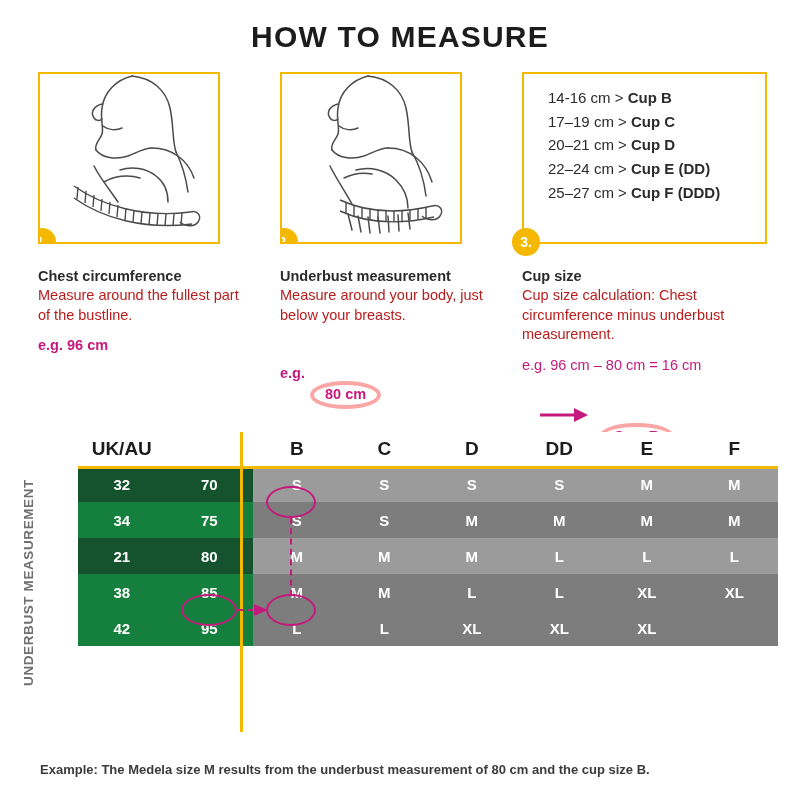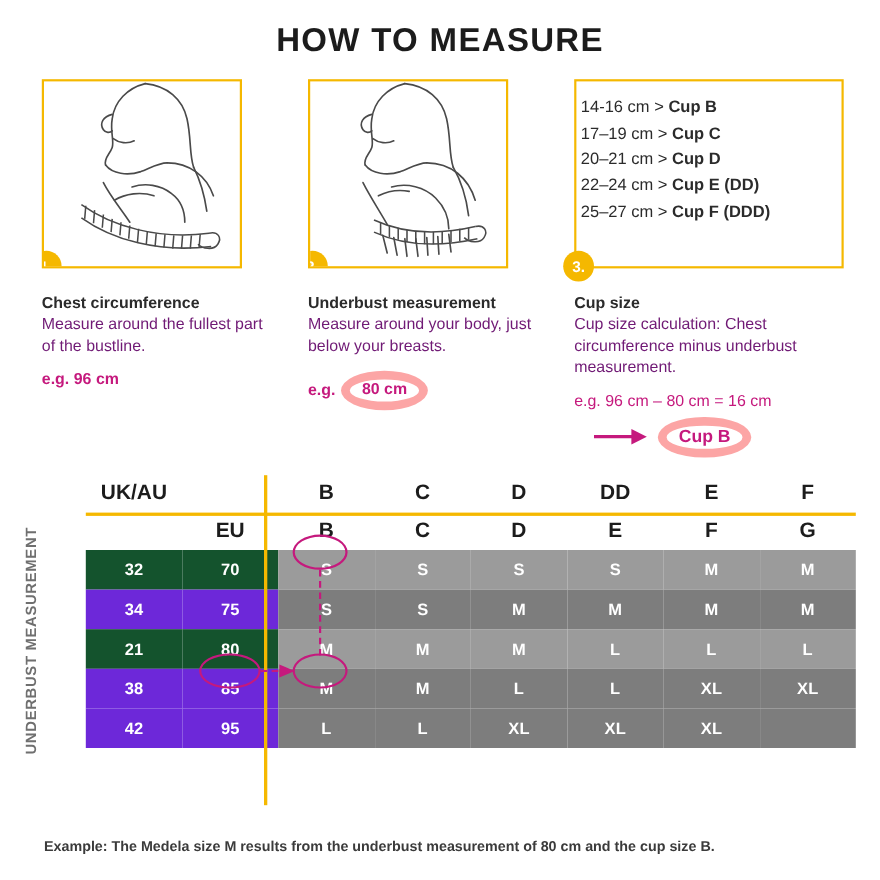--- a/index.html
+++ b/index.html
@@ -49,21 +49,21 @@
     width: 182px;
     height: 172px;
     border: 2px solid #f5b800;
     box-sizing: border-box;
     background: #fff;
     overflow: hidden;
   }
   .step-3 .illus-box {
     width: 245px;
     height: 172px;
-    padding: 12px 4px;
+    padding: 12px 24px;
     overflow: visible;
   }
   .illus-box svg { display: block; }
 
   .num-badge {
     position: absolute;
     left: -12px;
     bottom: -14px;
     width: 28px;
     height: 28px;
@@ -82,43 +82,44 @@
   .step-head {
     margin-top: 24px;
     font-size: 14.5px;
     font-weight: bold;
     color: #2b2b2b;
   }
   .step-body {
     margin-top: 2px;
     font-size: 14.5px;
     line-height: 1.35;
-    color: #701a75;
+    color: #b91c1c;
     width: 215px;
   }
   .step-3 .step-body { width: 250px; }
 
   .eg {
     margin-top: 12px;
     font-size: 14.5px;
     font-weight: bold;
     color: #c5197d;
     display: flex;
     align-items: center;
     gap: 5px;
     text-align: right;
   }
   .ellipse {
     display: inline-block;
-    border: 8px solid #fca5a5;
+    border: 4px solid #fca5a5;
     border-radius: 50%;
     padding: 2px 11px;
     color: #c5197d;
     font-weight: bold;
     line-height: 1.1;
+    margin-top: 44px;
   }
   .eg-line3 {
     margin-top: 12px;
     font-size: 14.5px;
     font-weight: normal;
     color: #c5197d;
   }
   .cup-result {
     margin-top: 6px;
     display: flex;
@@ -183,21 +184,21 @@
   table.sizes tr.head-uk th,
   table.sizes tr.head-eu th {
     color: #1c1c1c;
     background: #ffffff;
     font-size: 19px;
   }
   tr.head-uk th { height: 34px; }
   tr.head-eu th { height: 34px; }
   td.g-mid   { background: #7d7d7d; }
   td.g-light { background: #9b9b9b; }
-  td.lbl-dark  { background: #6d28d9; }
+  td.lbl-dark  { background: #15803d; }
   td.lbl-light { background: #14532d; }
 
   
   .rule-h {
     position: absolute;
     background: #f5b800;
     height: 3px;
   }
   .rule-v {
     position: absolute;
@@ -355,30 +356,20 @@
           <tr class="head-uk">
         <th>UK/AU</th>
         <th></th>
         <th>B</th>
         <th>C</th>
         <th>D</th>
         <th>DD</th>
         <th>E</th>
         <th>F</th>
       </tr>
-      <tr class="head-eu">
-        <th></th>
-        <th>EU</th>
-        <th>B</th>
-        <th>C</th>
-        <th>D</th>
-        <th>E</th>
-        <th>F</th>
-        <th>G</th>
-      </tr>
 
       <tr>
         <td class="lbl-light">32</td>
         <td class="lbl-light">70</td>
         <td class="g-light">S</td>
         <td class="g-light">S</td>
         <td class="g-light">S</td>
         <td class="g-light">S</td>
         <td class="g-light">M</td>
         <td class="g-light">M</td>

